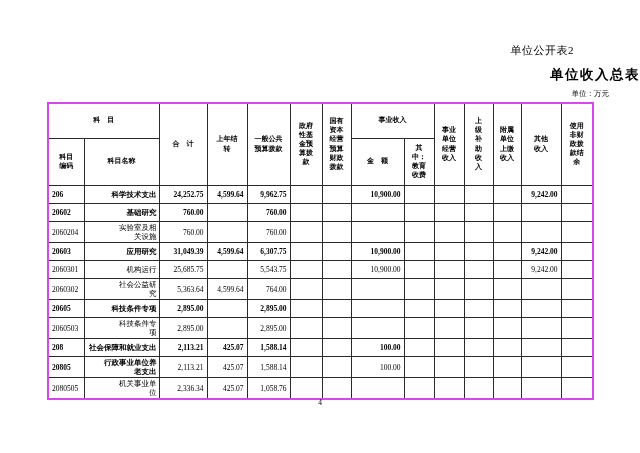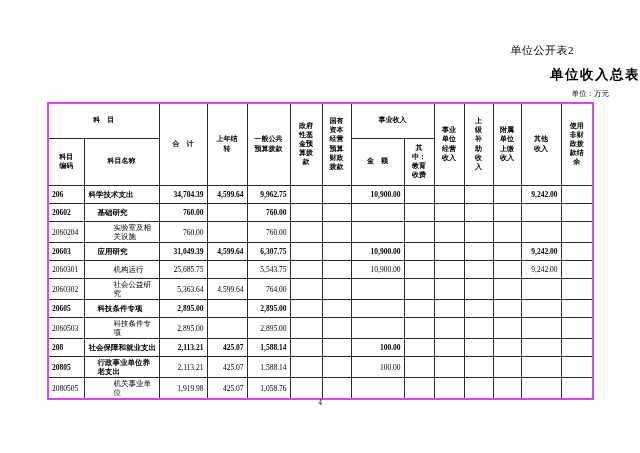--- a/index.html
+++ b/index.html
@@ -38,21 +38,21 @@
     font-weight:bold; font-size:7px; line-height:1.3;
     text-align:center; white-space:pre-line; padding:1px 1px;
   }
   .income thead tr.r1 th { height:32px; }
   .income thead tr.r2 th { height:44px; }
   .income td {
     font-size:7.5px; height:15px; line-height:1.2; padding:1px 2px;
   }
   .income td.num { text-align:right; padding-right:3px; }
   .income td.code { text-align:left; padding-left:3px; }
-  .income td.name { text-align:left; }
+  .income td.name { text-align:right; }
   .income td.name.lvl1 { padding-left:4px; }
   .income td.name.lvl2 { padding-left:13px; }
   .income td.name.lvl3 { padding-left:29px; }
   .income .b { font-weight:bold; }
 
   .page-num {
     position:absolute; top:398px; left:0; width:100%;
     text-align:center; font-size:7.5px;
   }
 </style>
@@ -132,21 +132,21 @@
         <th>其
 中：
 教育
 收费</th>
       </tr>
     </thead>
     <tbody>
         <tr>
           <td class="code b">206</td>
           <td class="name lvl1 b">科学技术支出</td>
-          <td class="num b">34,704.39</td>
+          <td class="num b">24,252.75</td>
           <td class="num b">4,599.64</td>
           <td class="num b">9,962.75</td>
           <td class="num b"></td>
           <td class="num b"></td>
           <td class="num b">10,900.00</td>
           <td class="num b"></td>
           <td class="num b"></td>
           <td class="num b"></td>
           <td class="num b"></td>
           <td class="num b">9,242.00</td>
@@ -292,21 +292,21 @@
           <td class="num"></td>
           <td class="num"></td>
           <td class="num"></td>
           <td class="num"></td>
           <td class="num"></td>
           <td class="num"></td>
         </tr>
         <tr>
           <td class="code">2080505</td>
           <td class="name lvl3">机关事业单位</td>
-          <td class="num">1,919.98</td>
+          <td class="num">2,336.34</td>
           <td class="num">425.07</td>
           <td class="num">1,058.76</td>
           <td class="num"></td>
           <td class="num"></td>
           <td class="num"></td>
           <td class="num"></td>
           <td class="num"></td>
           <td class="num"></td>
           <td class="num"></td>
           <td class="num"></td>

